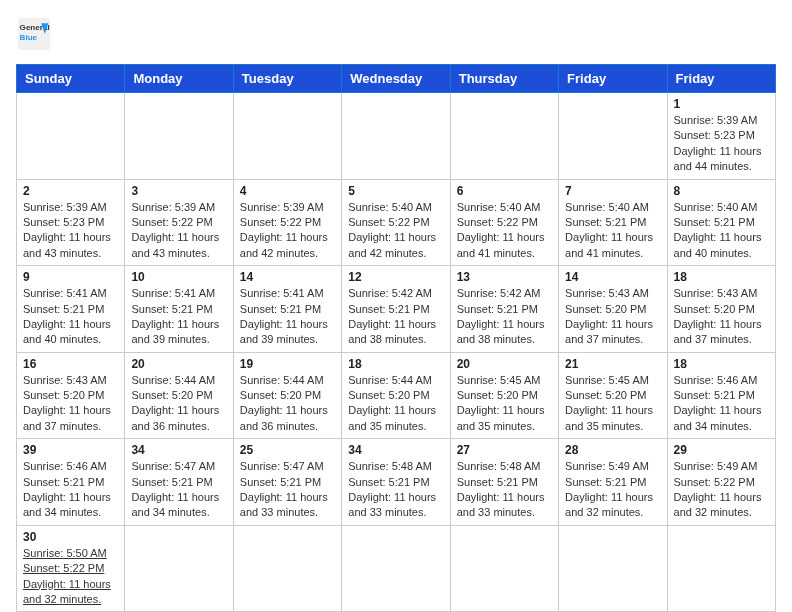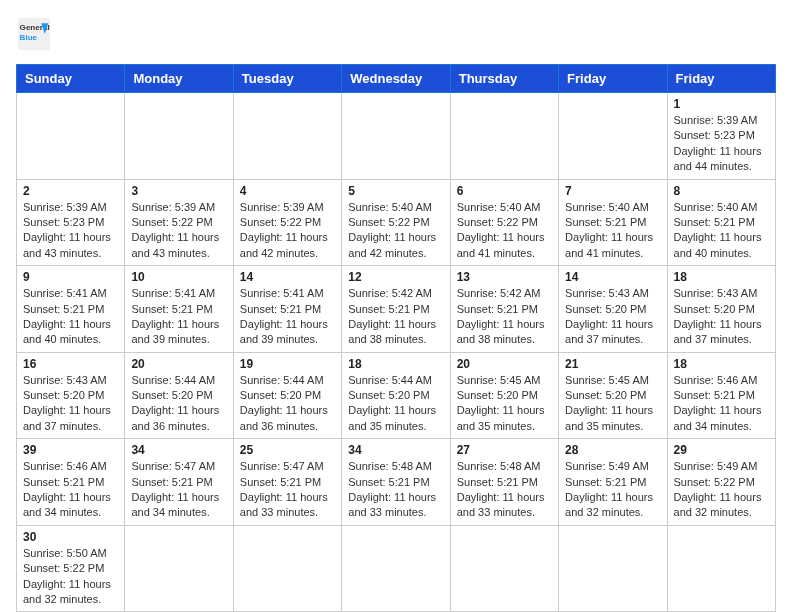--- a/index.html
+++ b/index.html
@@ -325,21 +325,21 @@
           <span class="day-number">29</span>
           <div class="cell-info" style="white-space: pre-line;">Sunrise: 5:49 AM
 Sunset: 5:22 PM
 Daylight: 11 hours
 and 32 minutes.</div>
         </td>
       </tr>
       <tr class="last-row">
         <td>
           <span class="day-number">30</span>
-          <div class="cell-info" style="white-space: pre-line;">Sunrise: 5:50 AM
+          <div class="cell-info" style="white-space: pre-line; text-decoration: underline;">Sunrise: 5:50 AM
 Sunset: 5:22 PM
 Daylight: 11 hours
 and 32 minutes.</div>
         </td>
         <td class="empty-cell"></td>
         <td class="empty-cell"></td>
         <td class="empty-cell"></td>
         <td class="empty-cell"></td>
         <td class="empty-cell"></td>
         <td class="empty-cell"></td>

